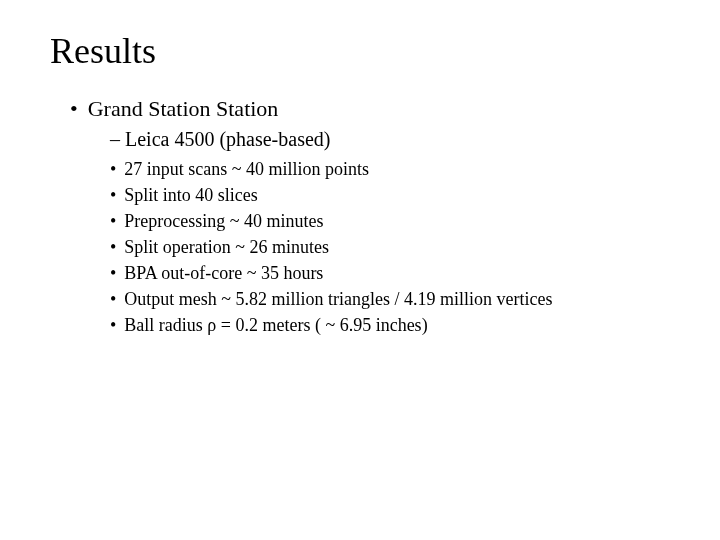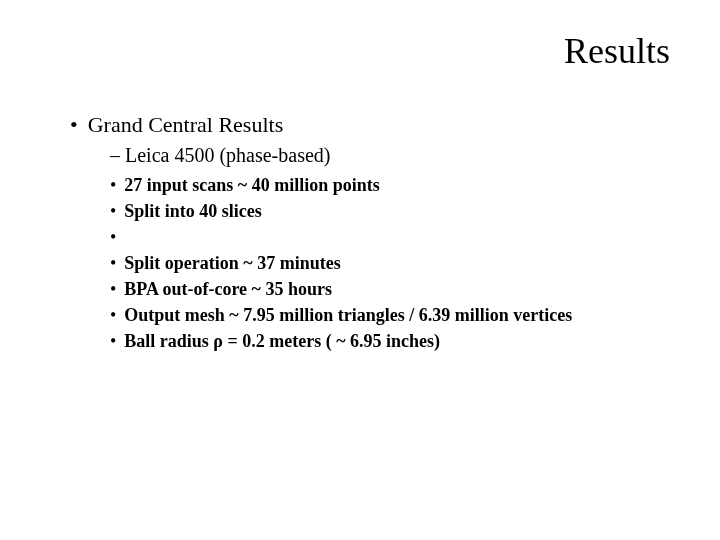--- a/index.html
+++ b/index.html
@@ -19,24 +19,24 @@
 
     .slide {
       width: 720px;
       height: 540px;
       padding: 30px 50px;
       display: flex;
       flex-direction: column;
     }
 
     .title {
-      text-align: right;
+      text-align: left;
       font-size: 36px;
       font-weight: normal;
-      margin-bottom: 40px;
+      margin-bottom: 24px;
       font-family: 'Times New Roman', Times, serif;
     }
 
     .content {
       padding-left: 20px;
     }
 
     .bullet-level1 {
       display: flex;
       align-items: flex-start;
@@ -67,21 +67,20 @@
       font-size: 18px;
     }
 
     .bullet-level2 .bullet-marker {
       margin-right: 8px;
       font-size: 18px;
     }
 
     .bullet-level2-content {
       font-size: 18px;
-      font-weight: bold;
     }
 
     .note-line {
       font-size: 18px;
       margin-left: 10px;
       margin-bottom: 5px;
       margin-top: 2px;
     }
 
     .inner-bullets {
@@ -92,57 +91,58 @@
 <body>
 
 <div class="slide">
 
   <h1 class="title">Results</h1>
 
   <div class="content">
 
     <div class="bullet-level1">
       <span class="bullet-marker">•</span>
-      <span>Grand Central Results</span>
+      <span>Grand Station Station</span>
     </div>
 
     <div class="sub-section">
 
       <div class="dash-item">– Leica 4500 (phase-based)</div>
 
       <div class="inner-bullets">
 
         <div class="bullet-level2">
           <span class="bullet-marker">•</span>
           <span class="bullet-level2-content">27 input scans ~ 40 million points</span>
         </div>
 
         <div class="bullet-level2">
           <span class="bullet-marker">•</span>
           <span class="bullet-level2-content">Split into 40 slices</span>
         </div>
 
         <div class="bullet-level2">
           <span class="bullet-marker">•</span>
+          <span class="bullet-level2-content">Preprocessing    ~ 40 minutes</span>
         </div>
 
         <div class="bullet-level2">
           <span class="bullet-marker">•</span>
-          <span class="bullet-level2-content">Split operation    ~ 37  minutes</span>
+          <span class="bullet-level2-content">Split operation    ~ 26  minutes</span>
         </div>
 
         <div class="bullet-level2">
           <span class="bullet-marker">•</span>
           <span class="bullet-level2-content">BPA out-of-core ~ 35 hours</span>
         </div>
 
 
         <div class="bullet-level2">
           <span class="bullet-marker">•</span>
-          <span class="bullet-level2-content">Output mesh       ~ 7.95 million triangles / 6.39 million vertices</span>
+          <span class="bullet-level2-content">Output mesh       ~ 5.82 million triangles / 4.19 million vertices</span>
         </div>
 
         <div class="bullet-level2">
           <span class="bullet-marker">•</span>
           <span class="bullet-level2-content">Ball radius ρ = 0.2 meters ( ~ 6.95 inches)</span>
         </div>
 
       </div>
     </div>
   </div>

